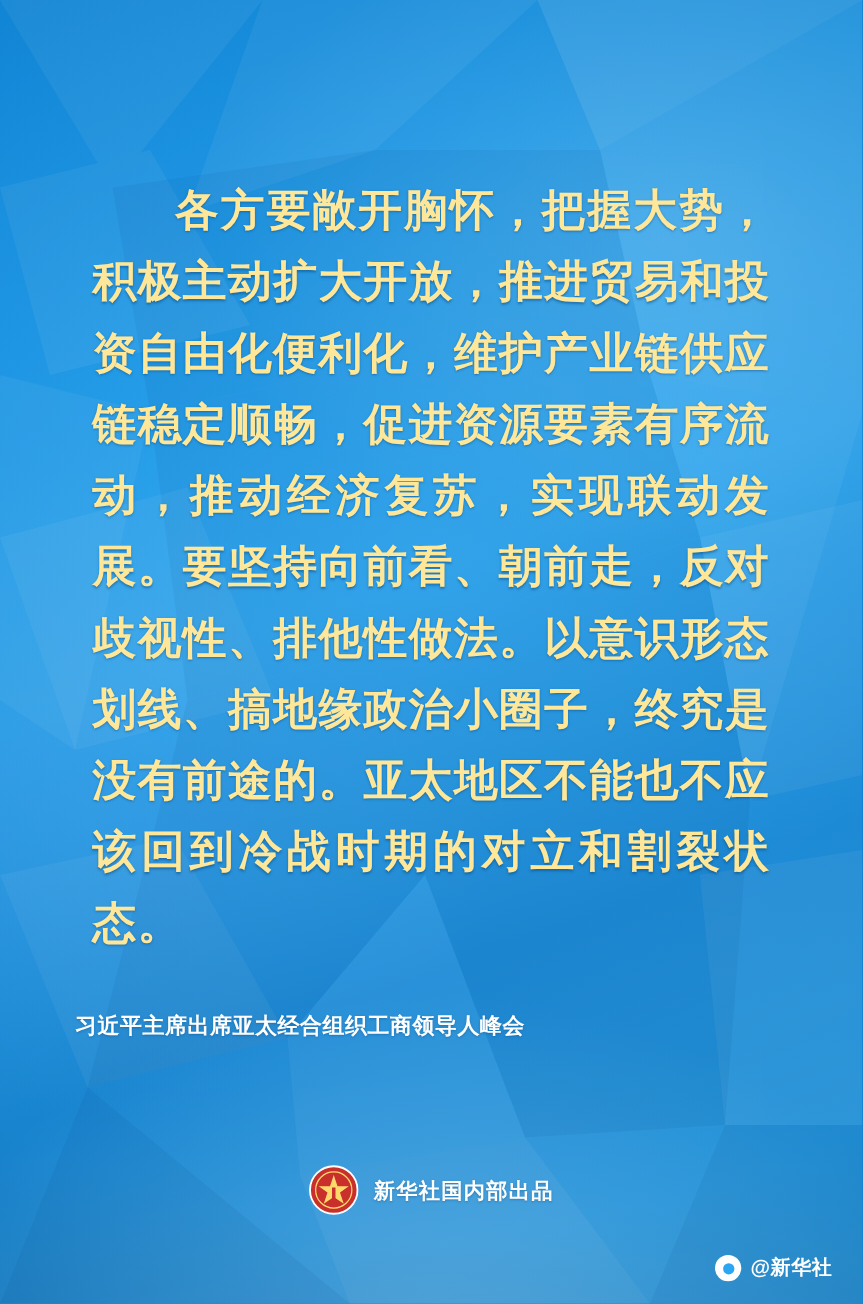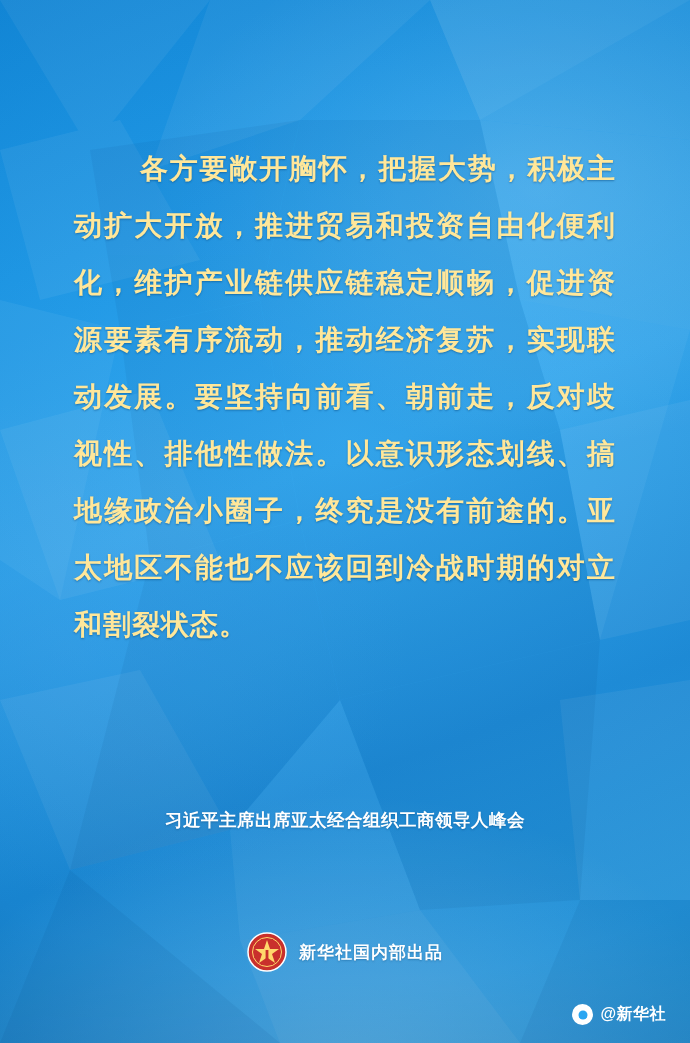--- a/index.html
+++ b/index.html
@@ -44,35 +44,35 @@
     box-sizing: border-box;
   }
 
   .quote {
     position: absolute;
     left: 74px;
     right: 74px;
     top: 140px;
     color: #ffe79a;
     font-family: "DejaVu Serif", "Liberation Serif", serif;
-    font-size: 28px;
+    font-size: 35px;
     line-height: 57px;
     letter-spacing: 1px;
     text-align: justify;
     text-indent: 66px;
     font-weight: 600;
     text-shadow: 0 1px 2px rgba(0,60,110,0.45);
   }
 
   .caption {
     position: absolute;
     left: 60px;
     right: 60px;
     top: 800px;
-    text-align: center;
+    text-align: left;
     color: #ffffff;
     font-size: 17.5px;
     line-height: 40px;
     font-weight: 700;
     letter-spacing: 0.5px;
     text-shadow: 0 1px 2px rgba(0,60,110,0.35);
   }
   .caption-line { display: block; }
 
   .producer {

